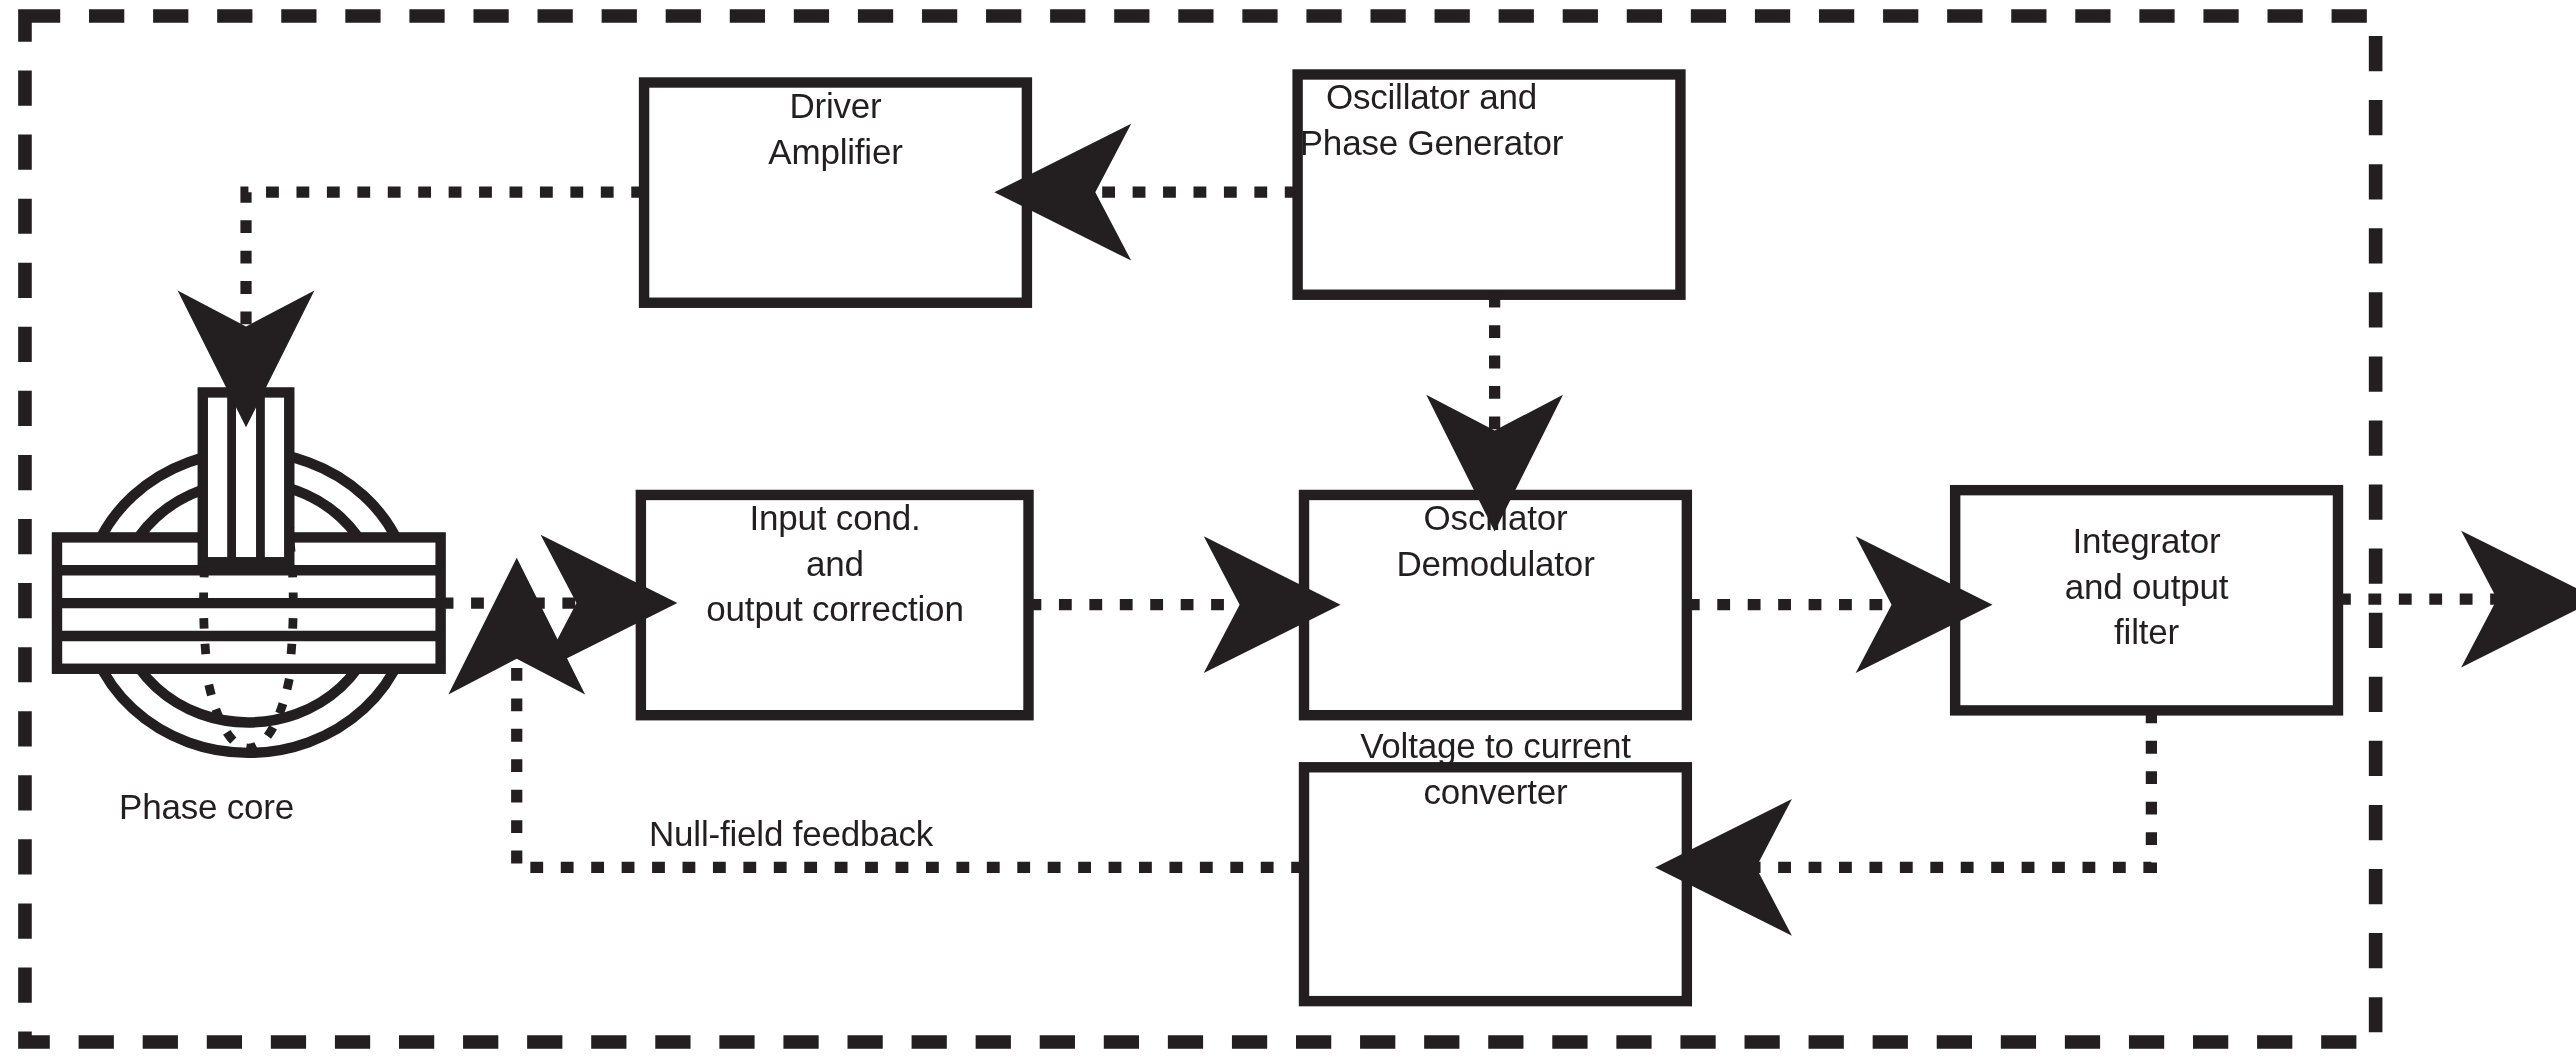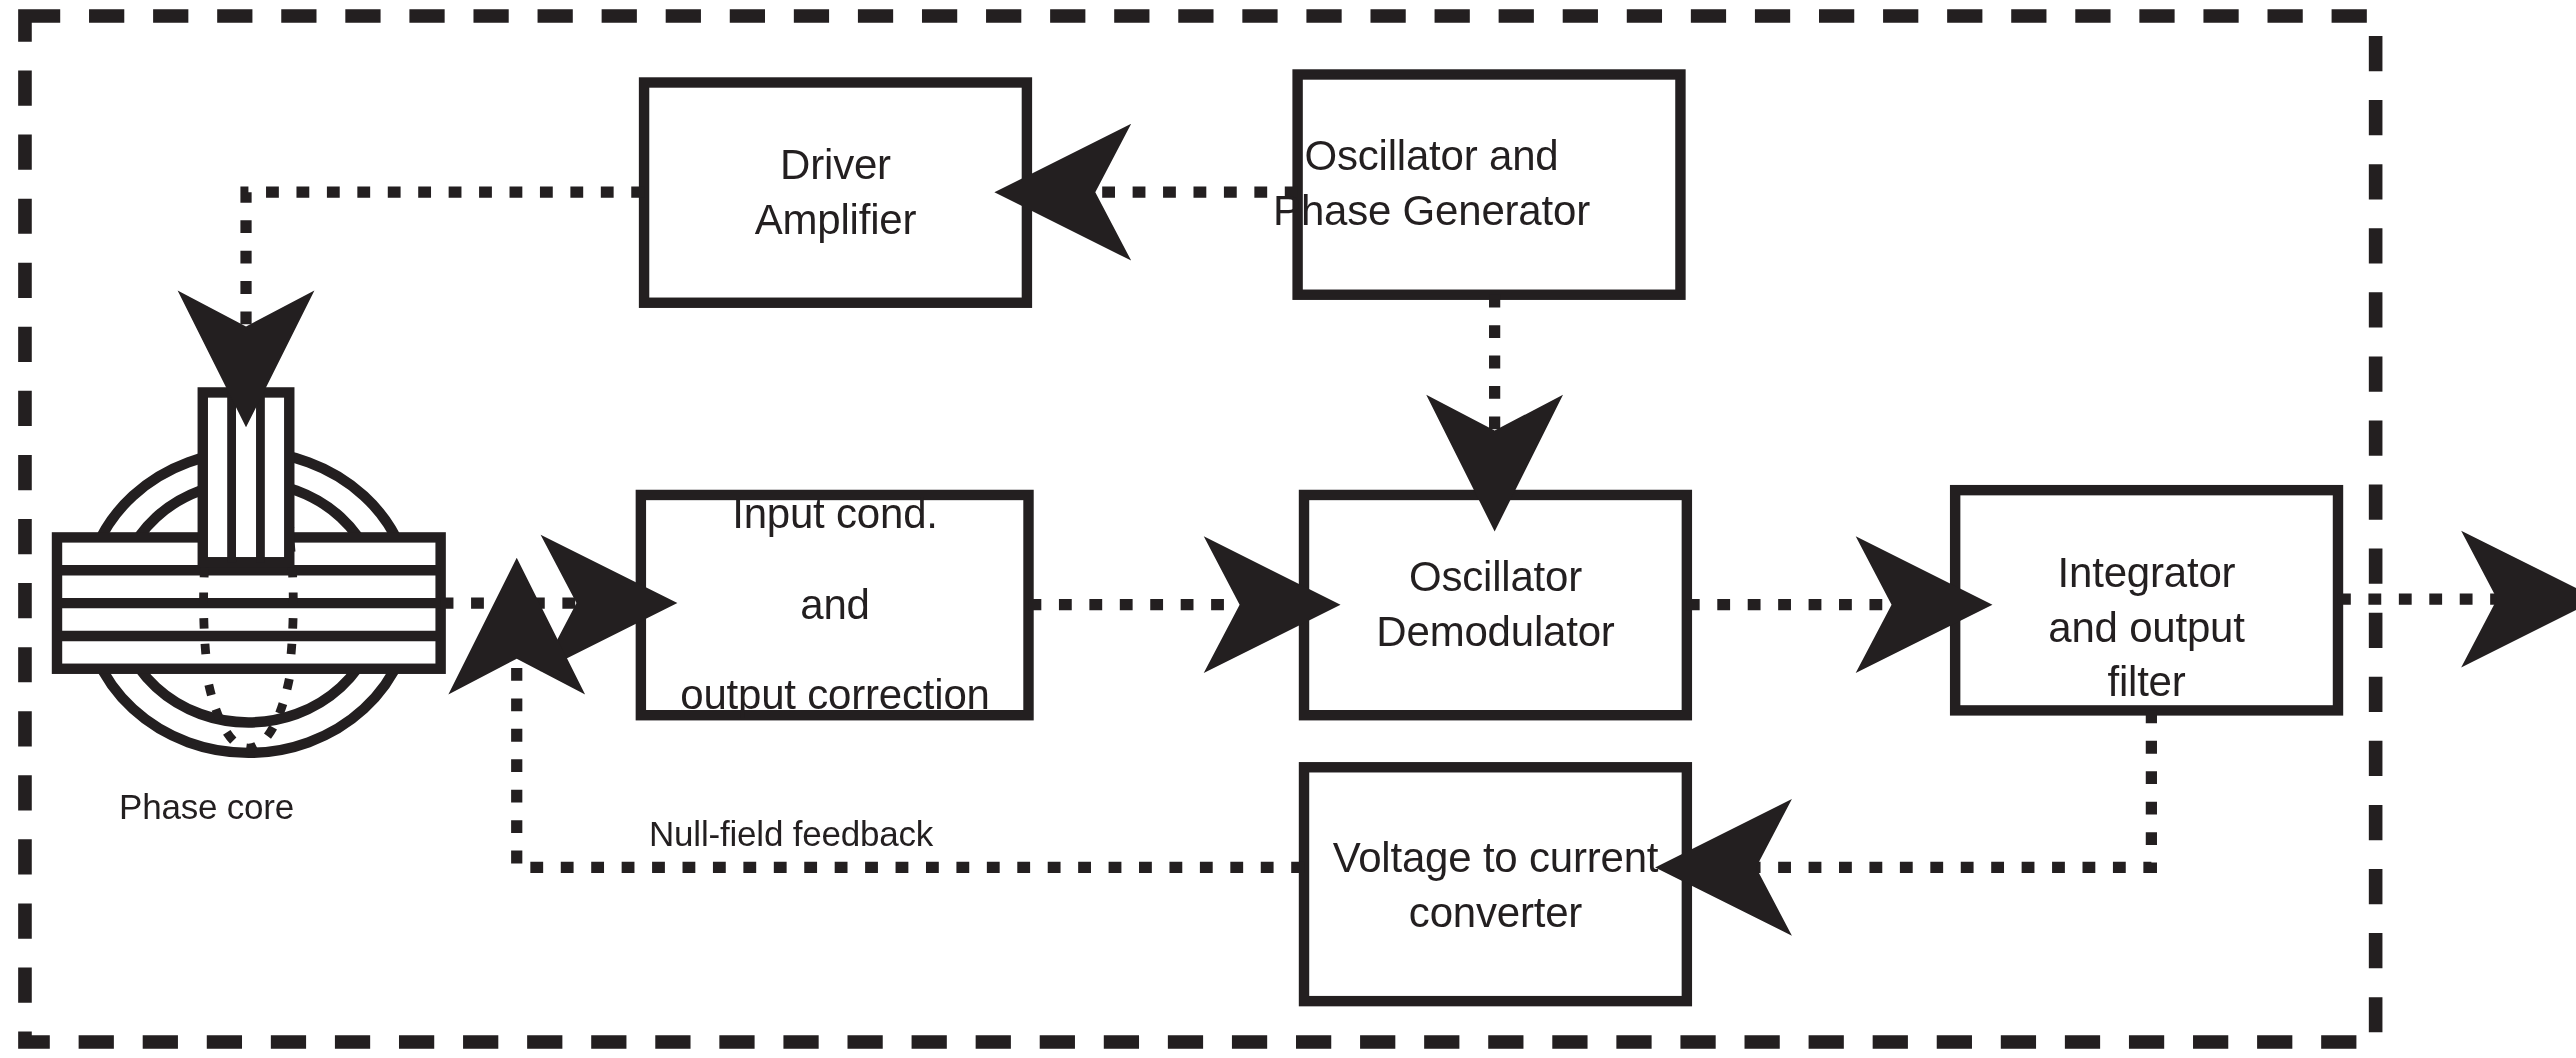--- a/index.html
+++ b/index.html
@@ -23,25 +23,25 @@
     left: 0;
     top: 0;
     width: 2576px;
     height: 1058px;
   }
   .blk-text {
     position: absolute;
     display: flex;
     flex-direction: column;
     align-items: center;
-    justify-content: center;
+    justify-content: flex-start;
     text-align: center;
     color: #231f20;
     font-family: "Liberation Sans", sans-serif;
-    font-size: 42px;
+    font-size: 35px;
     line-height: 1.30;
     letter-spacing: -0.2px;
     pointer-events: none;
   }
   .blk-text span { display: block; white-space: nowrap; }
   .free-label {
     position: absolute;
     color: #231f20;
     font-family: "Liberation Sans", sans-serif;
     font-size: 35px;
@@ -120,38 +120,38 @@
   <div class="blk-text" style="left:644px; top:83px; width:383px; height:220px;">
     <span>Driver</span>
     <span>Amplifier</span>
   </div>
 
   <div class="blk-text" style="left:1240px; top:74px; width:383px; height:220px;">
     <span>Oscillator and</span>
     <span>Phase Generator</span>
   </div>
 
-  <div class="blk-text" style="left:641px; top:495px; width:388px; height:220px;gap:36px;">
+  <div class="blk-text" style="left:641px; top:495px; width:388px; height:220px;">
     <span>Input cond.</span>
     <span>and</span>
     <span>output correction</span>
   </div>
 
   <div class="blk-text" style="left:1304px; top:495px; width:383px; height:220px;">
     <span>Oscillator</span>
     <span>Demodulator</span>
   </div>
 
   <div class="blk-text" style="left:1955px; top:518px; width:383px; height:220px;">
     <span>Integrator</span>
     <span>and output</span>
     <span>filter</span>
   </div>
 
-  <div class="blk-text" style="left:1304px; top:769px; width:383px; height:234px;">
+  <div class="blk-text" style="left:1304px; top:723px; width:383px; height:234px;">
     <span>Voltage to current</span>
     <span>converter</span>
   </div>
 
   <div class="free-label" style="left:119px; top:787px;">Phase core</div>
 
   <div class="free-label" style="left:649px; top:814px;">Null-field feedback</div>
 
   <div class="hit" style="left:644px; top:83px; width:383px; height:220px;"></div>
   <div class="hit" style="left:1298px; top:74px; width:383px; height:220px;"></div>

